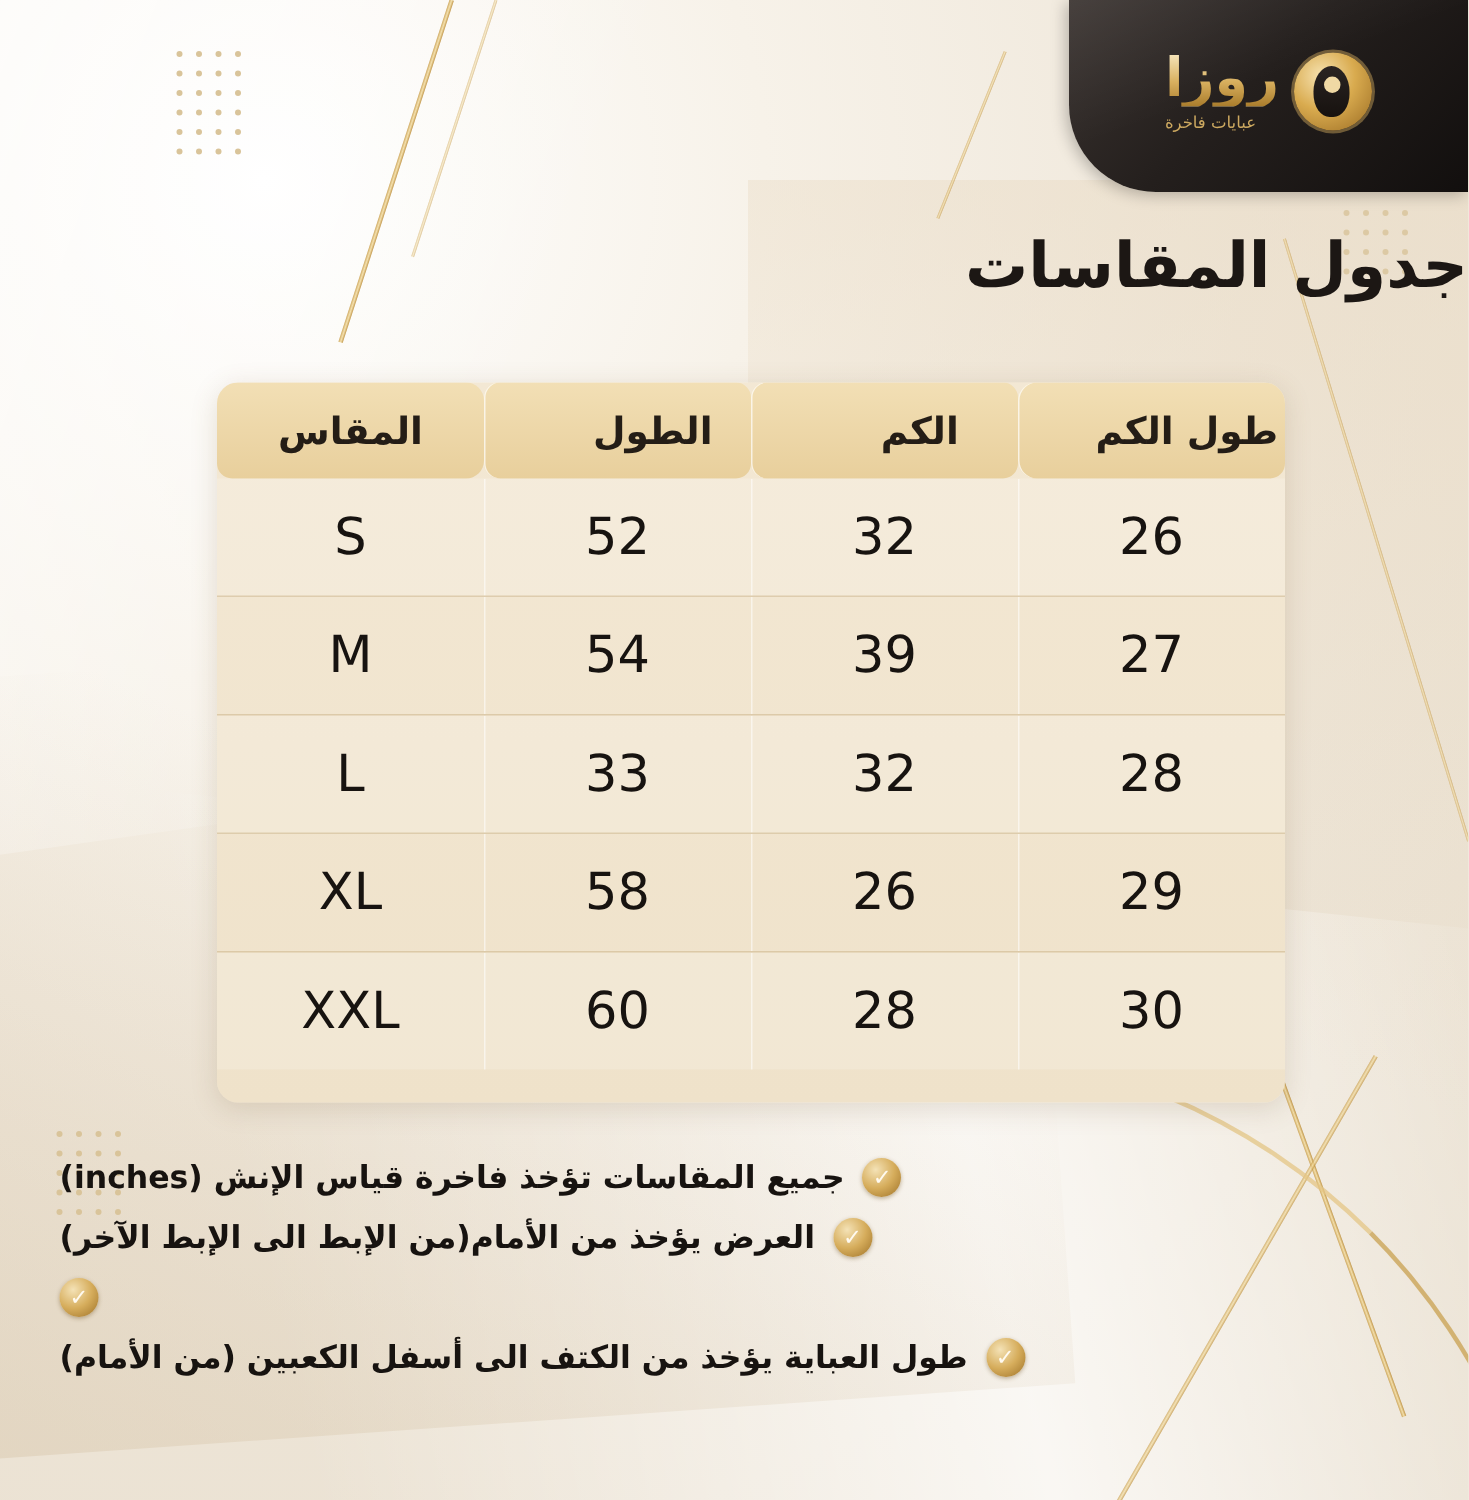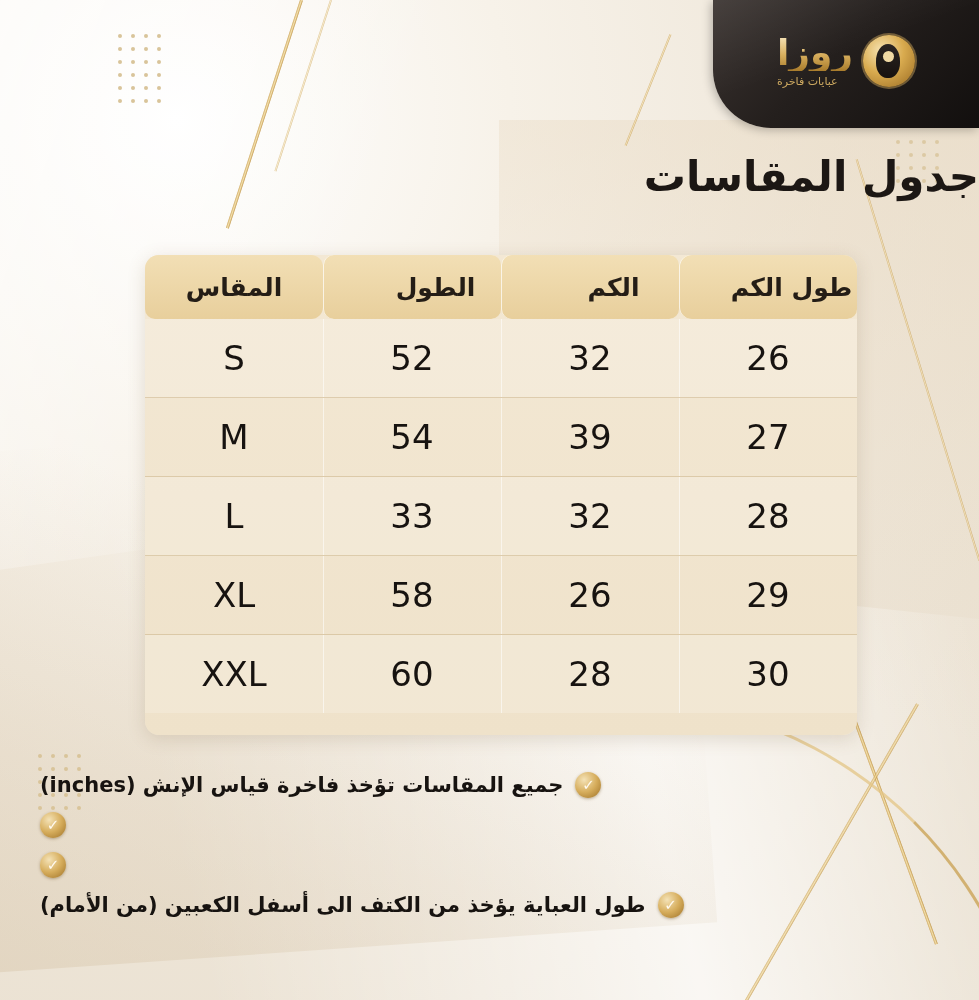--- a/index.html
+++ b/index.html
@@ -294,20 +294,21 @@
     </table>
   </div>
 
   <div class="notes">
     <div class="note">
       <span class="check">✓</span>
       <span>جميع المقاسات تؤخذ فاخرة قياس الإنش (inches)</span>
     </div>
     <div class="note">
       <span class="check">✓</span>
+      <span>العرض يؤخذ من الأمام(من الإبط الى الإبط الآخر)</span>
     </div>
     <div class="note">
       <span class="check">✓</span>
     </div>
     <div class="note">
       <span class="check">✓</span>
       <span>طول العباية يؤخذ من الكتف الى أسفل الكعبين (من الأمام)</span>
     </div>
   </div>
 

